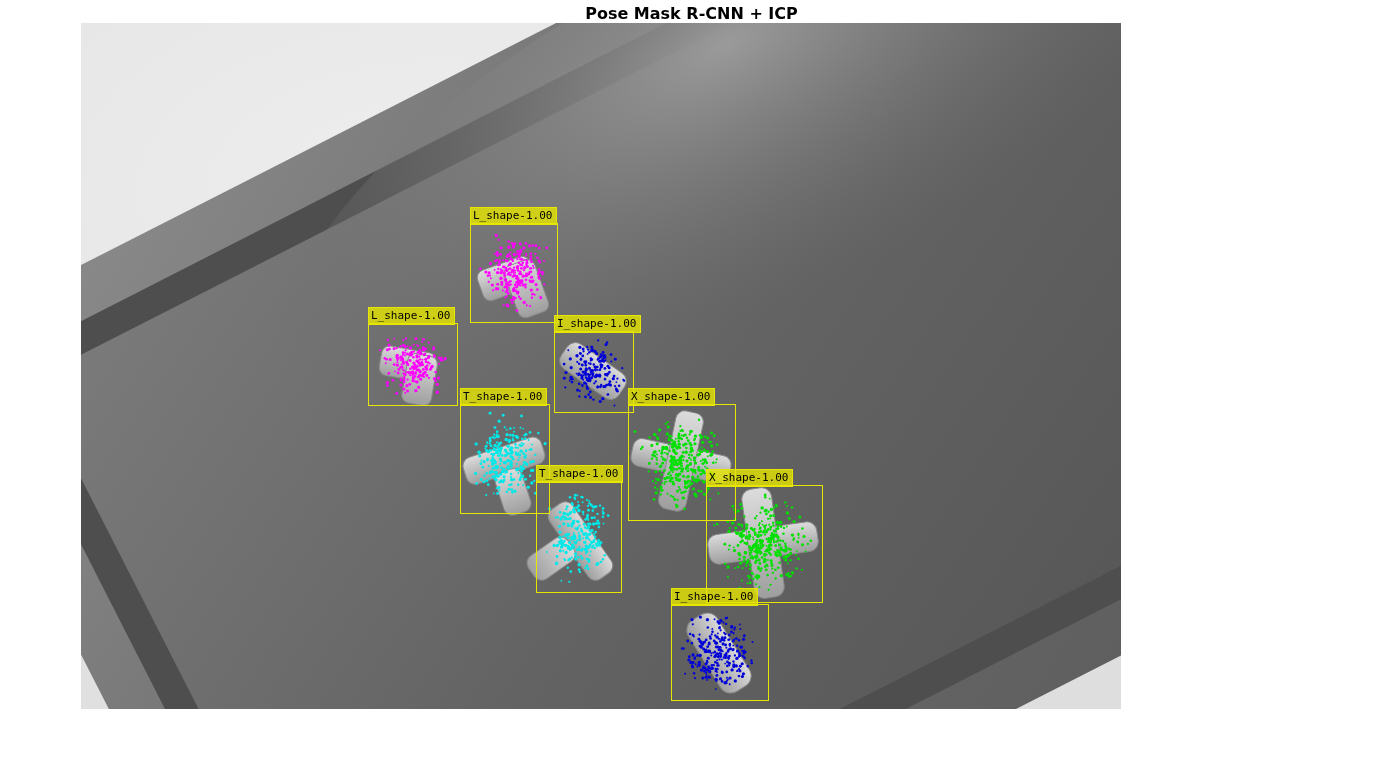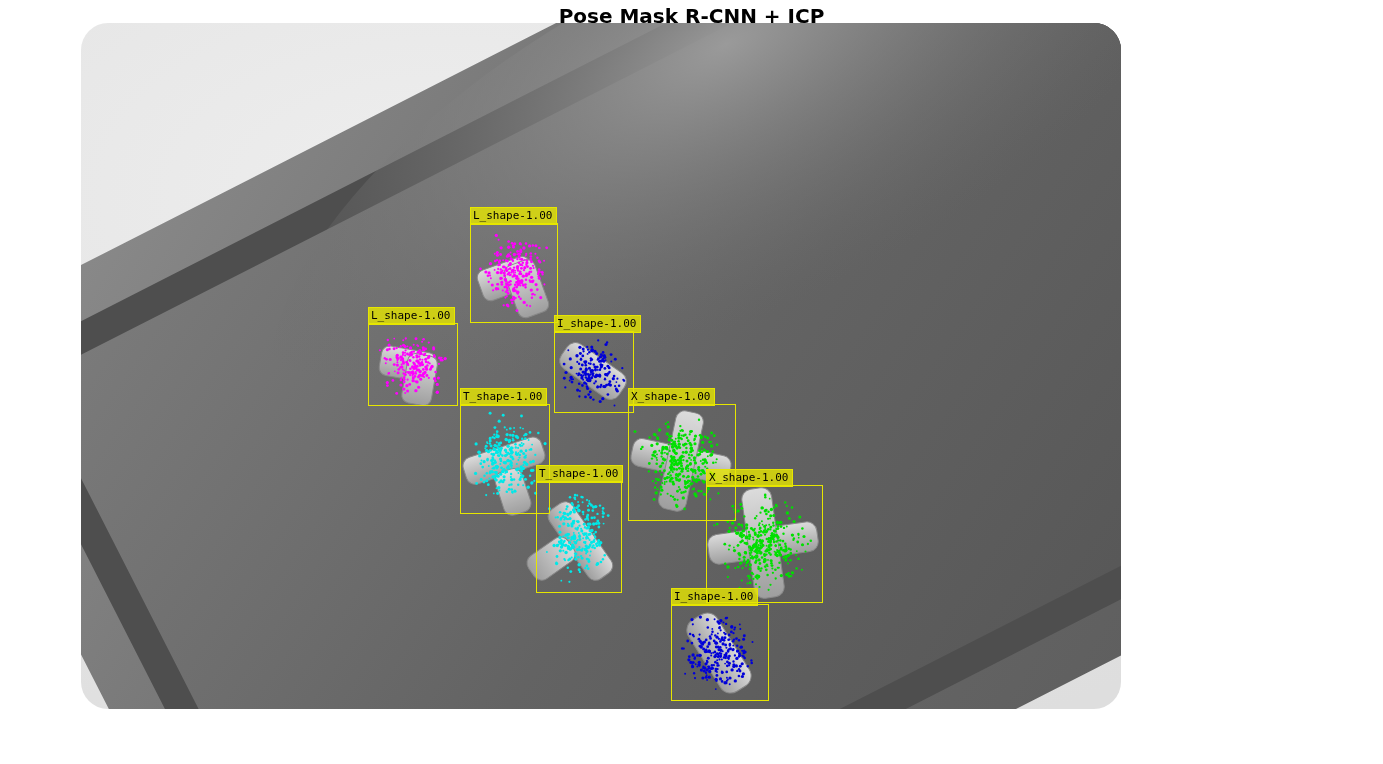--- a/index.html
+++ b/index.html
@@ -16,31 +16,30 @@
     width: 1383px;
     height: 764px;
   }
   .title {
     position: absolute;
     top: 4px;
     left: 0;
     width: 100%;
     text-align: center;
     font-weight: bold;
-    font-size: 20px;
+    font-size: 16px;
     color: #000;
   }
   .canvas-wrap {
     position: absolute;
     top: 23px;
     left: 81px;
     width: 1040px;
     height: 686px;
     overflow: hidden;
-    border-radius: 27px;
   }
   svg.scene {
     width: 1218px;
     height: 686px;
     display: block;
   }
   .detections {
     position: absolute;
     top: 0;
     left: 0;

